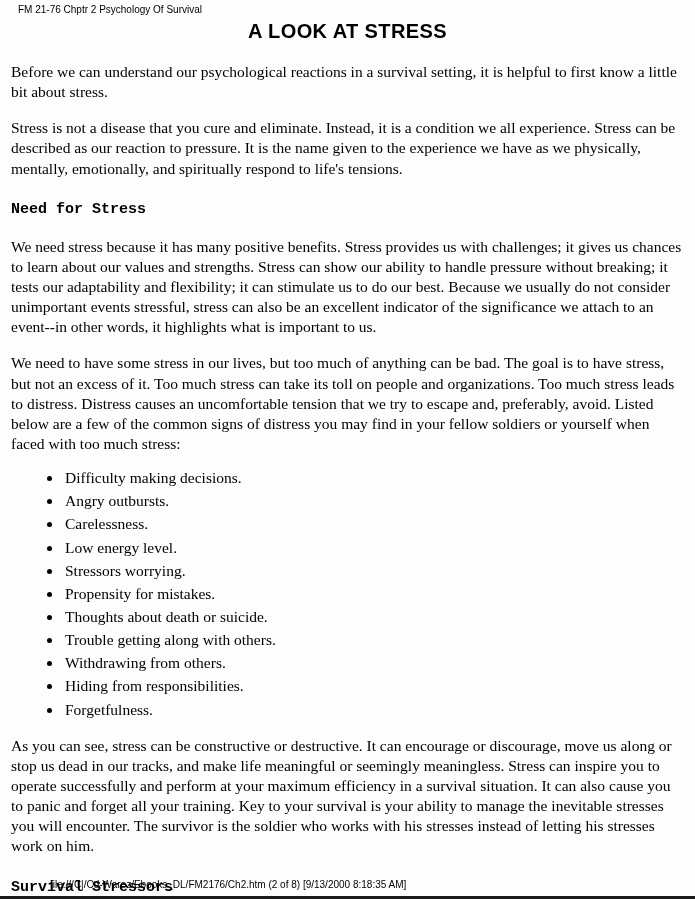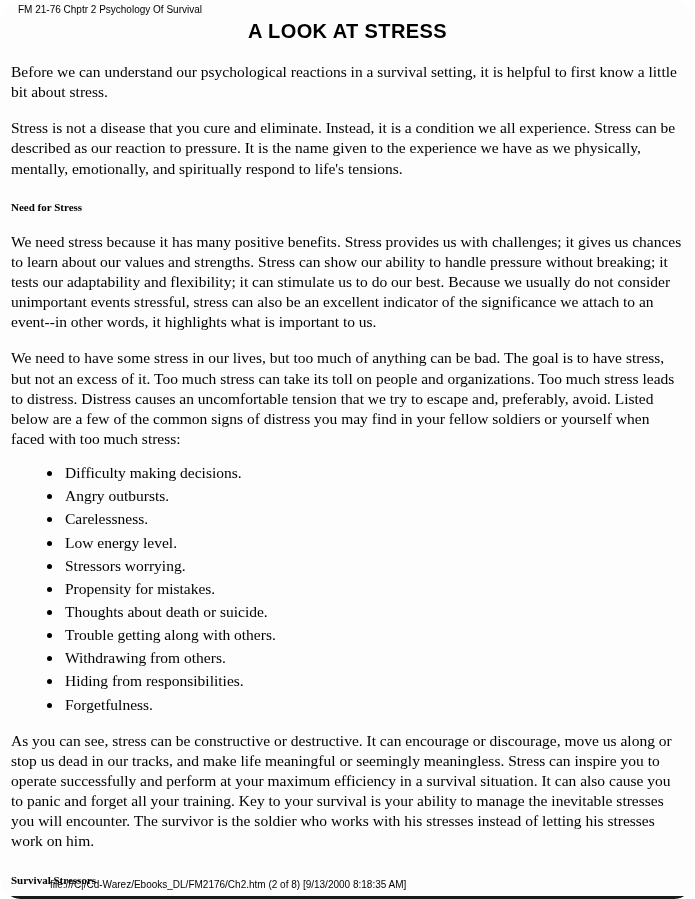--- a/index.html
+++ b/index.html
@@ -1,15 +1,15 @@
 <!DOCTYPE html>
 <html><head>
 <meta charset="utf-8">
 <style>
-  * { box-sizing: border-box; border-radius: 21px; }
+  * { box-sizing: border-box; }
   html, body { margin: 0; padding: 0; background: #ffffff; }
   .page {
     position: relative;
     width: 695px;
     height: 899px;
     background: #fdfdfd;
     overflow: hidden;
     font-family: "Liberation Serif", serif;
     font-size: 15.5px;
     color: #000000;
@@ -31,22 +31,22 @@
     font-weight: bold;
     text-align: center;
     letter-spacing: 0.4px;
     margin: 0 0 19px 0;
   }
   p.body-text {
     margin: 16px 0 14px 0;
     line-height: 1.3;
   }
   h2.section-heading {
-    font-family: Liberation Serif, serif;
-    font-size: 11px;
+    font-family: Liberation Mono, monospace;
+    font-size: 15px;
     font-weight: bold;
     margin: 22px 0 19px 0;
   }
   ul.bullet-list {
     margin: 0 0 14px 0;
     padding: 0 0 0 52px;
     list-style: disc;
   }
   ul.bullet-list li {
     margin: 0 0 3px 0;

